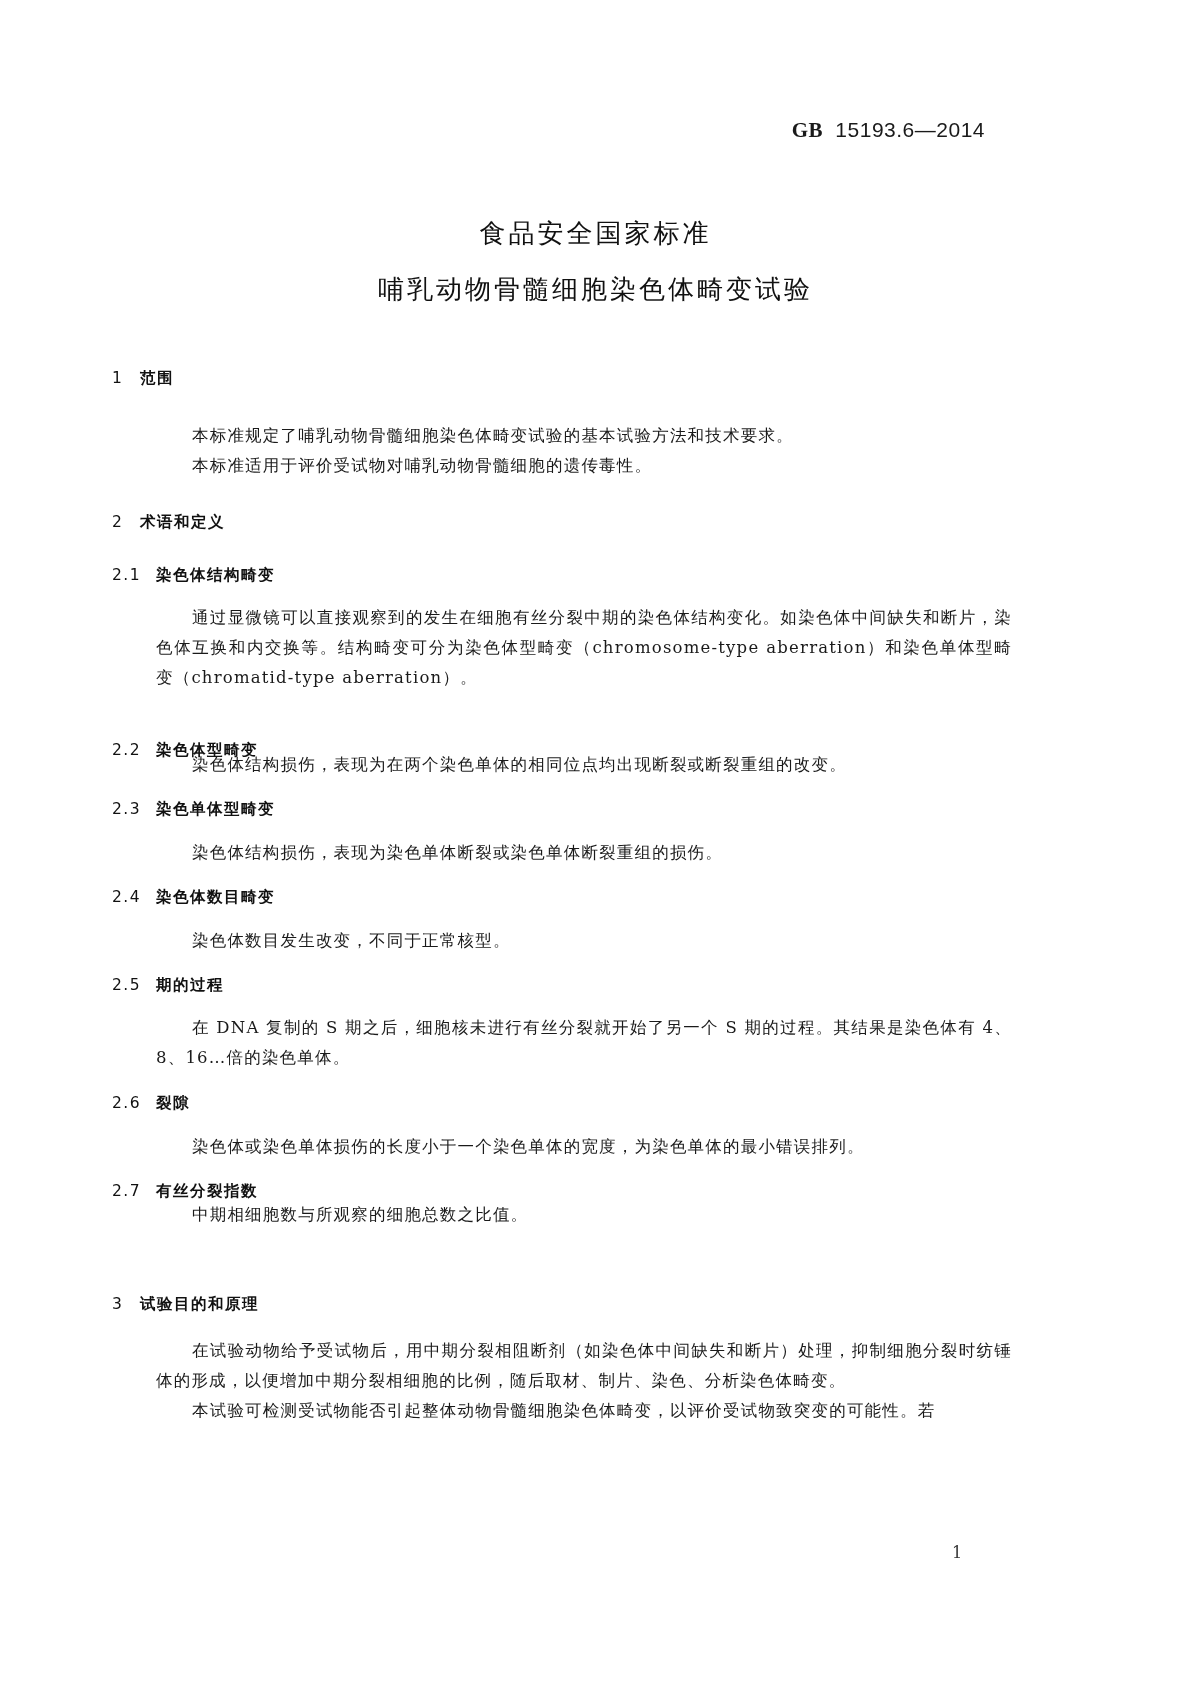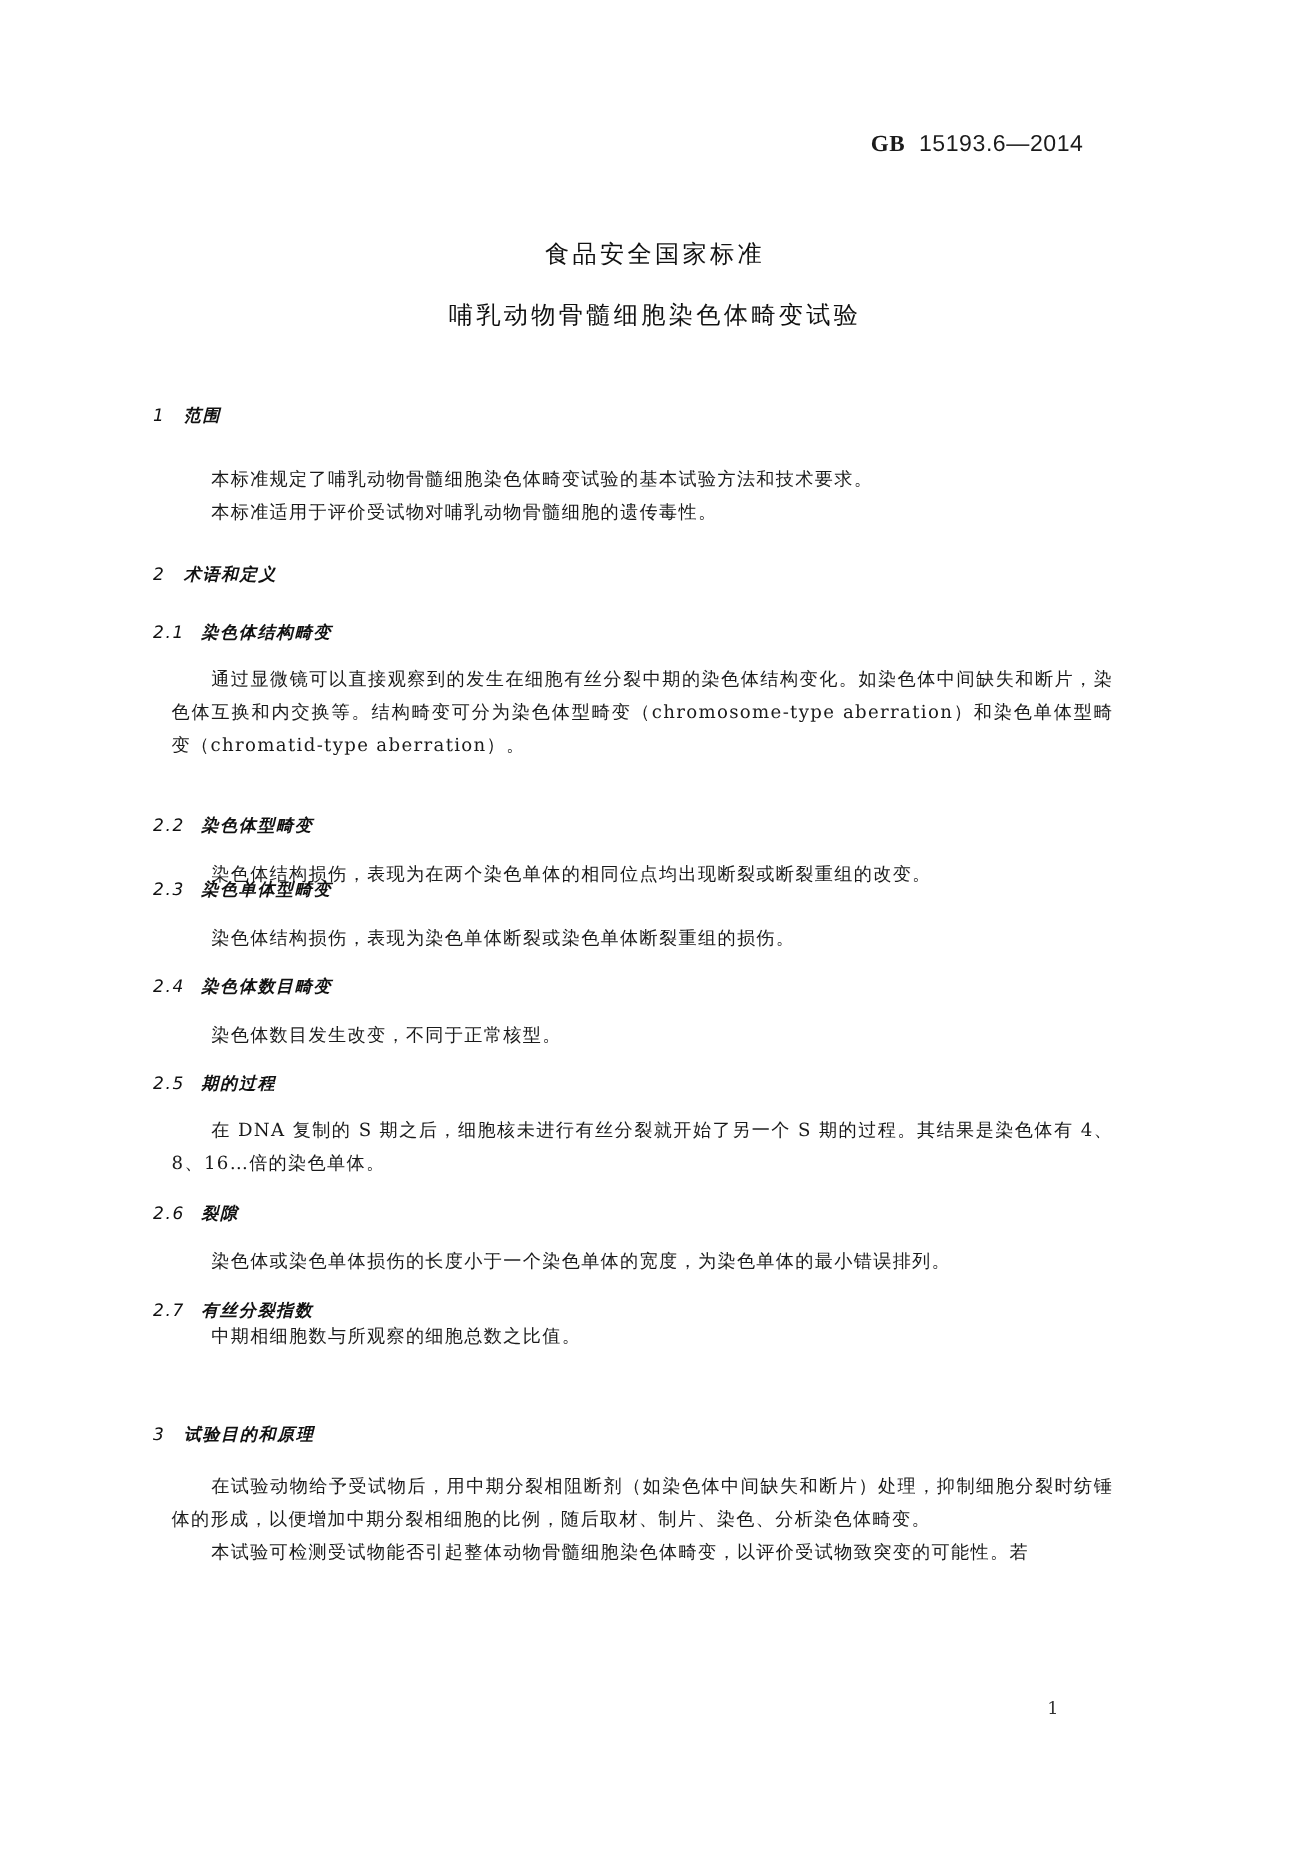--- a/index.html
+++ b/index.html
@@ -10,28 +10,28 @@
   }
   .std-code {
     position: absolute; top: 118px; right: 206px;
     font-family: "Liberation Sans", "DejaVu Sans", sans-serif;
     font-size: 21px; letter-spacing: 0.5px;
   }
   .std-code .gb { font-family: "Liberation Serif", "DejaVu Serif", serif; font-weight: bold; margin-right: 6px; }
   .title {
     position: absolute; left: 0; right: 0; text-align: center;
     font-family: "DejaVu Sans", "Liberation Sans", sans-serif;
-    font-size: 22px; letter-spacing: 3px; color: #111;
+    font-size: 26px; letter-spacing: 3px; color: #111;
   }
   .title.t1 { top: 216px; }
   .title.t2 { top: 272px; }
   .h {
-    position: absolute; left: 139px;
+    position: absolute; left: 112px;
     font-family: "DejaVu Sans", "Liberation Sans", sans-serif;
-    font-size: 15.5px; font-weight: bold; color: #111; letter-spacing: 1.5px; font-style: italic;
+    font-size: 15.5px; font-weight: bold; color: #111; letter-spacing: 1.5px;
   }
   .h .num { display: inline-block; font-weight: normal; }
   .h1 .num { width: 28px; }
   .h2 .num { width: 44px; }
   .p {
     position: absolute; left: 128px; width: 856px;
     font-size: 16.5px; line-height: 30px; letter-spacing: 1.2px;
     text-align: justify; color: #1a1a1a; margin-left: 28px;
   }
   .p.indent { text-indent: 36px; }
@@ -62,21 +62,21 @@
 </div>
 
 <div class="h h2" style="top:565px;">
   <span class="num">2.1</span><span>染色体结构畸变</span>
 </div>
 <div class="p indent" style="top:603px;">通过显微镜可以直接观察到的发生在细胞有丝分裂中期的染色体结构变化。如染色体中间缺失和断片，染色体互换和内交换等。结构畸变可分为染色体型畸变（chromosome-type aberration）和染色单体型畸变（chromatid-type aberration）。</div>
 
 <div class="h h2" style="top:711px;margin-top:29px;">
   <span class="num">2.2</span><span>染色体型畸变</span>
 </div>
-<div class="p indent" style="top:780px;">染色体结构损伤，表现为在两个染色单体的相同位点均出现断裂或断裂重组的改变。</div>
+<div class="p indent" style="top:750px;">染色体结构损伤，表现为在两个染色单体的相同位点均出现断裂或断裂重组的改变。</div>
 
 <div class="h h2" style="top:799px;">
   <span class="num">2.3</span><span>染色单体型畸变</span>
 </div>
 <div class="p indent" style="top:838px;">染色体结构损伤，表现为染色单体断裂或染色单体断裂重组的损伤。</div>
 
 <div class="h h2" style="top:887px;">
   <span class="num">2.4</span><span>染色体数目畸变</span>
 </div>
 <div class="p indent" style="top:926px;">染色体数目发生改变，不同于正常核型。</div>

